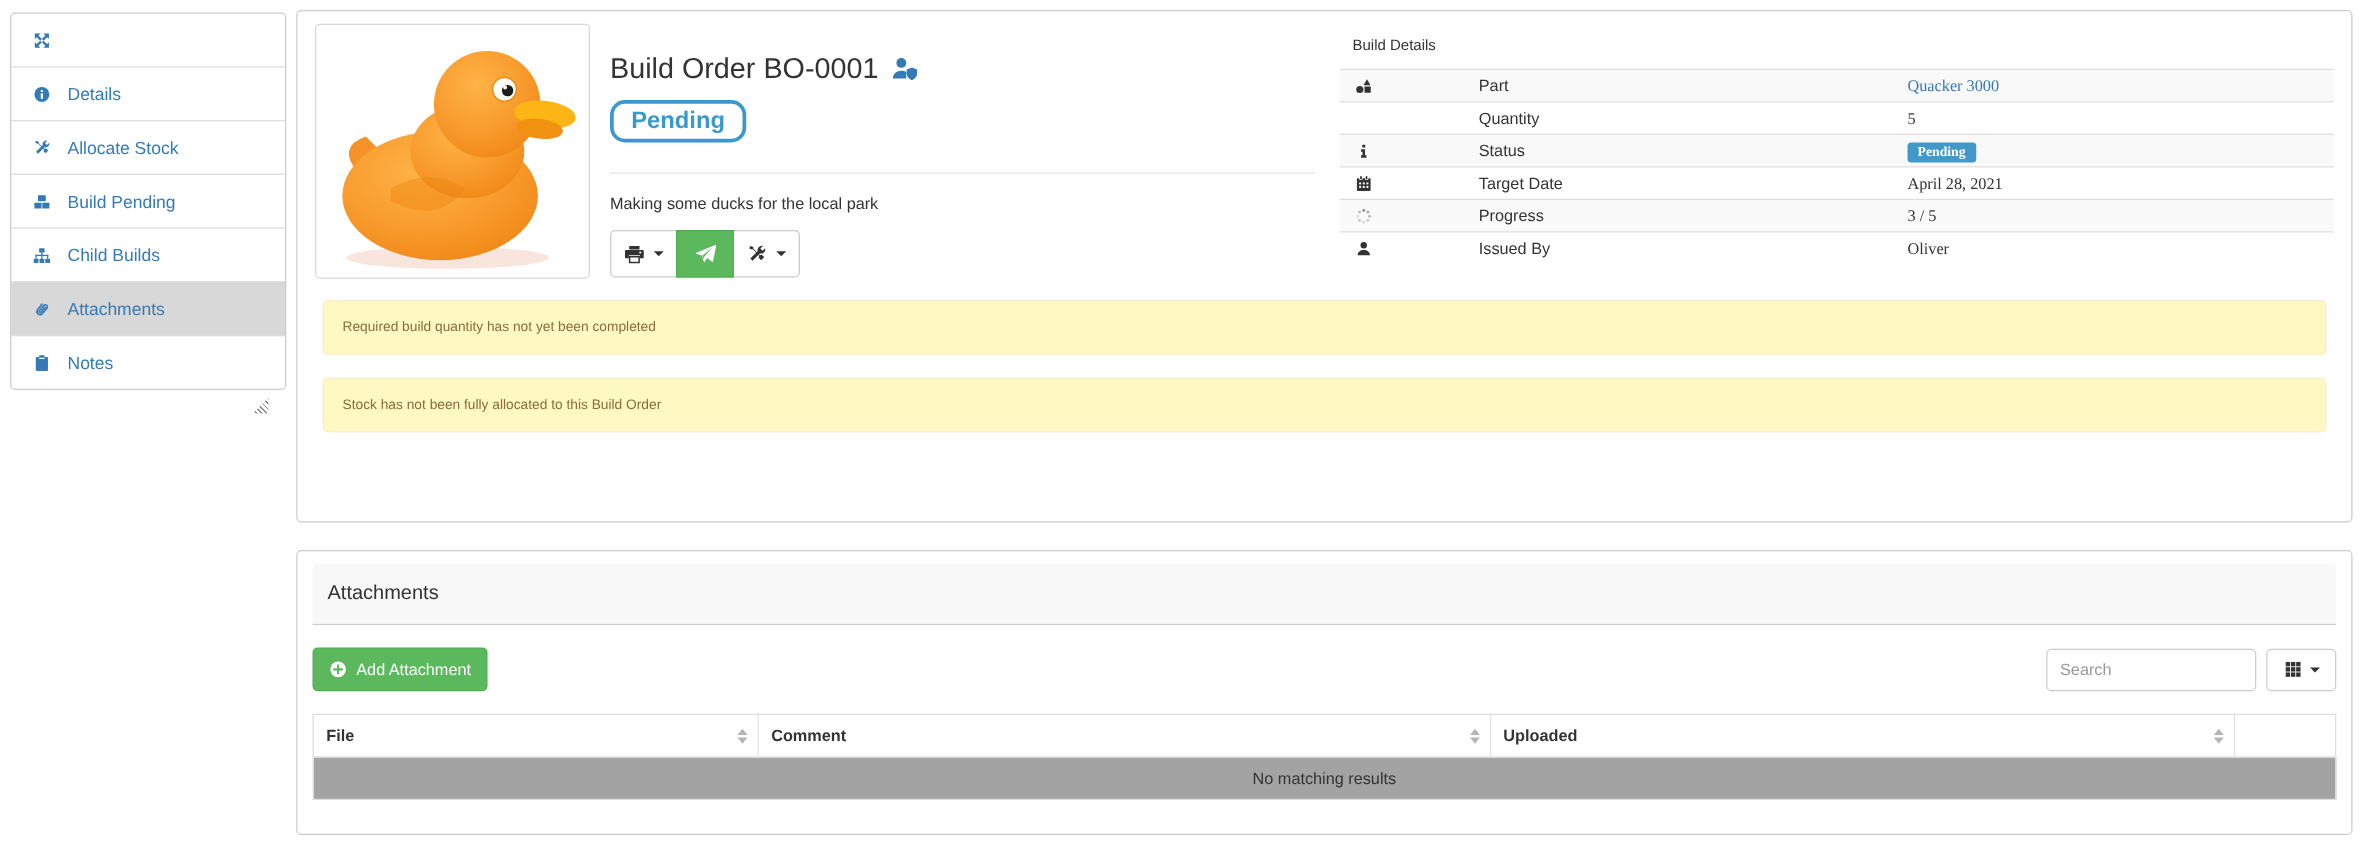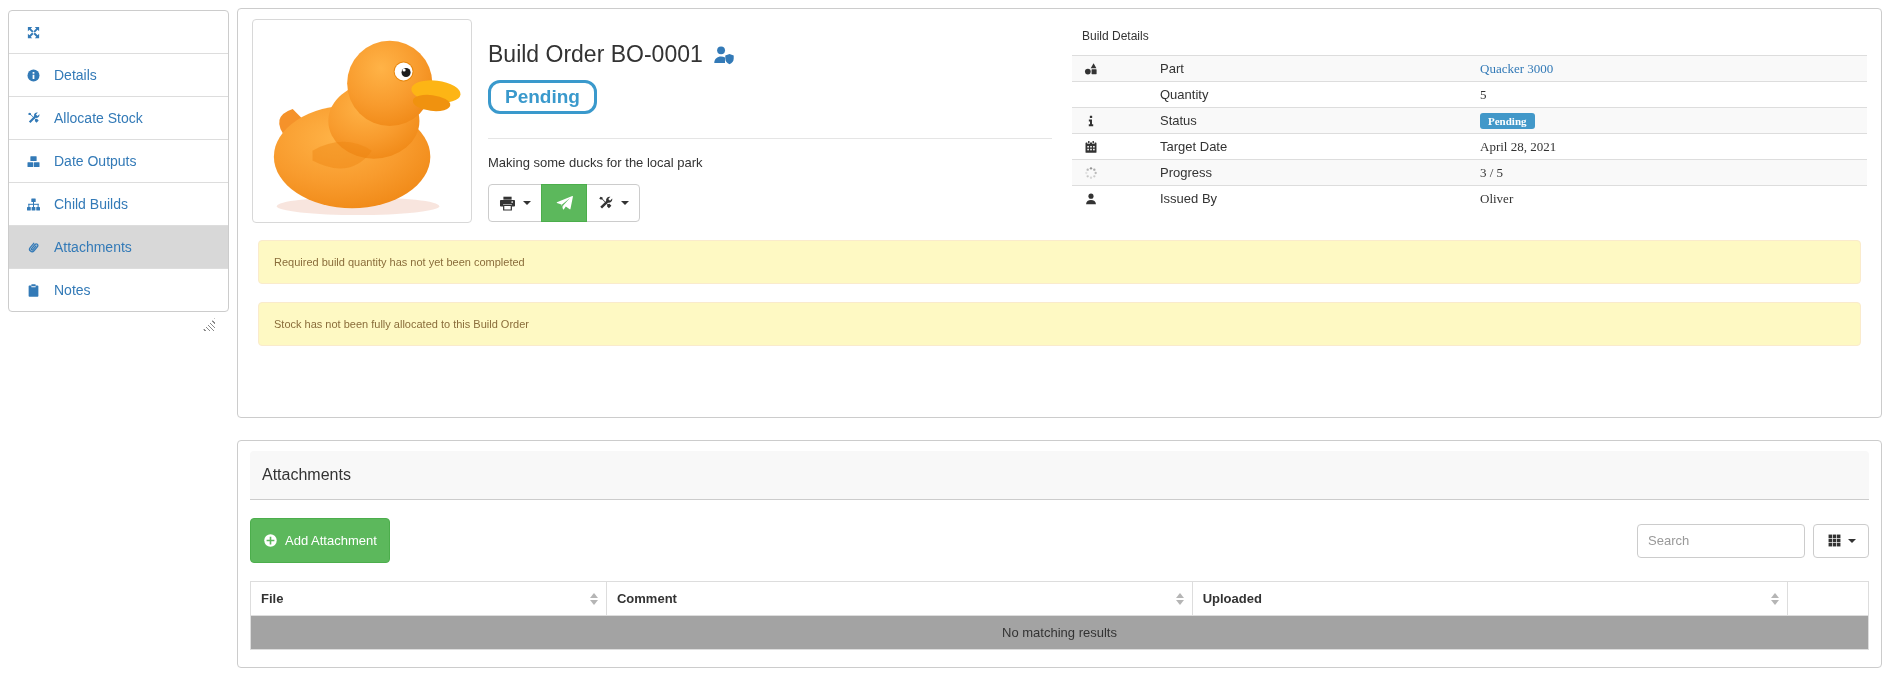--- a/index.html
+++ b/index.html
@@ -42,40 +42,40 @@
   .btn + .btn { margin-left:-1px; }
   .btn:first-child { border-radius:4px 0 0 4px; }
   .btn:last-child { border-radius:0 4px 4px 0; }
   .btn.success { background:#5cb85c; border-color:#4cae4c; color:#fff; z-index:1; }
   .caret { width:0; height:0; border-left:4px solid transparent; border-right:4px solid transparent;
            border-top:4px solid #333; display:inline-block; }
 
   
   .details-col { width:795px; flex:none; }
   .details-heading { font-size:12px; margin:10px 0 12px 10px; }
-  .d-row { display:flex; align-items:center; border-top:1px solid #ddd; min-height:26px; font-size:13px; }
+  .d-row { display:flex; align-items:center; border-top:1px solid #ddd; min-height:26px; font-size:13px;gap:23px; }
   .d-row:nth-child(odd) { background:#f9f9f9; }
   .d-icon { width:88px; padding-left:12px; color:#333; flex:none; }
   .d-icon.spin { color:#888; }
   .d-label { width:320px; flex:none; }
   .d-value { flex:1;font-family:Liberation Serif, serif; }
   .link { color:#337ab7; text-decoration:none; cursor:pointer; }
   .badge { background:#4298c9; color:#fff; font-size:11px; font-weight:bold; padding:2px 8px; border-radius:3px; }
 
   
   #alert-wrap { margin-top:17px; display:flex; flex-direction:column; gap:18px; }
   .alert { margin:0 6px; background:#fef9c3; border:1px solid #faebcc; border-radius:4px;
            color:#8a6d3b; font-size:11px; padding:15px; }
 
   
   #attach-card { left:237px; top:440px; width:1645px; height:228px; padding:10px 12px; }
   .panel-heading { background:#f8f8f8; border-bottom:1px solid #ccc; padding:15px 12px; font-size:16px;
                    border-radius:4px 4px 0 0; }
   .toolbar { margin-top:18px; display:flex; justify-content:space-between; align-items:center; }
-  .btn-add { background:#5cb85c; border:1px solid #4cae4c; color:#fff; border-radius:4px; height:45px;
+  .btn-add { background:#5cb85c; border:1px solid #4cae4c; color:#fff; border-radius:4px; height:35px;
              padding:0 12px; display:flex; align-items:center; gap:7px; font-size:13px; cursor:pointer;
              font-family:"Liberation Sans", sans-serif; }
   .right-tools { display:flex; gap:8px; align-items:center; }
   #search-input { width:168px; height:34px; border:1px solid #ccc; border-radius:4px; padding:0 10px;
                   font-size:13px; color:#555; font-family:"Liberation Sans", sans-serif; }
   #search-input::placeholder { color:#999; }
   #col-btn { height:34px; width:56px; background:#fff; border:1px solid #ccc; border-radius:4px;
              display:flex; align-items:center; justify-content:center; gap:6px; cursor:pointer; color:#333; }
 
   #attach-table { margin-top:18px; width:100%; border-collapse:collapse; font-size:13px; }
@@ -120,21 +120,21 @@
         <span>Allocate Stock</span>
       </div>
       <div class="side-item">
         <span class="icon-15">
           <svg viewBox="0 0 24 24" fill="currentColor">
             <rect x="7" y="3.5" width="10" height="7.6" rx="0.8"></rect>
             <rect x="2.4" y="13" width="9.2" height="7.6" rx="0.8"></rect>
             <rect x="12.6" y="13" width="9" height="7.6" rx="0.8"></rect>
           </svg>
         </span>
-        <span>Date Outputs</span>
+        <span>Build Pending</span>
       </div>
       <div class="side-item">
         <span class="icon-15">
           <svg viewBox="0 0 24 24" fill="currentColor">
             <rect x="8.5" y="2.4" width="7" height="5.6" rx="0.8"></rect>
             <rect x="1.6" y="15.9" width="6" height="5.6" rx="0.8"></rect>
             <rect x="9" y="15.9" width="6" height="5.6" rx="0.8"></rect>
             <rect x="16.4" y="15.9" width="6" height="5.6" rx="0.8"></rect>
             <rect x="11.2" y="7.5" width="1.6" height="4.5"></rect>
             <rect x="3.8" y="10.9" width="16.4" height="1.6"></rect>

